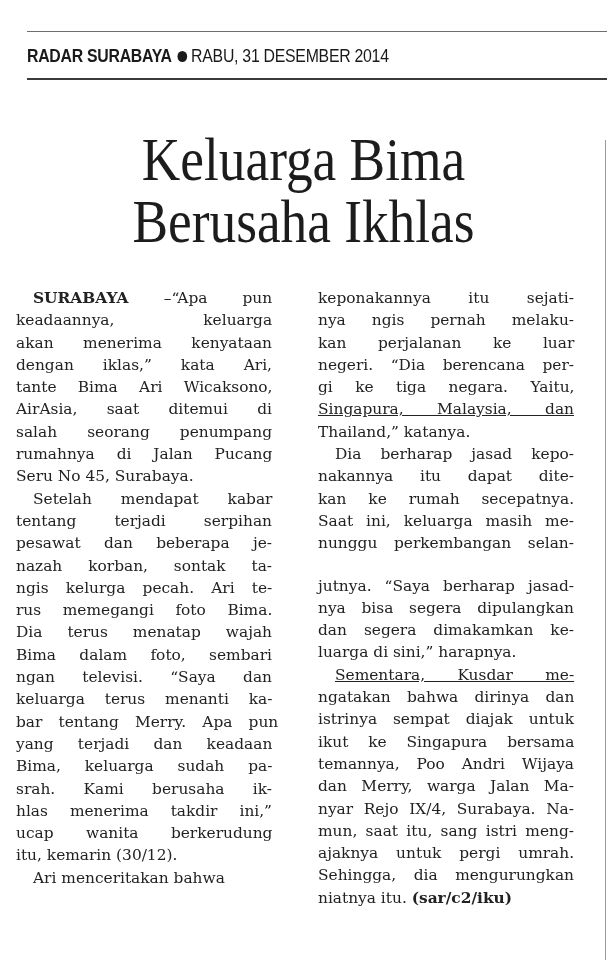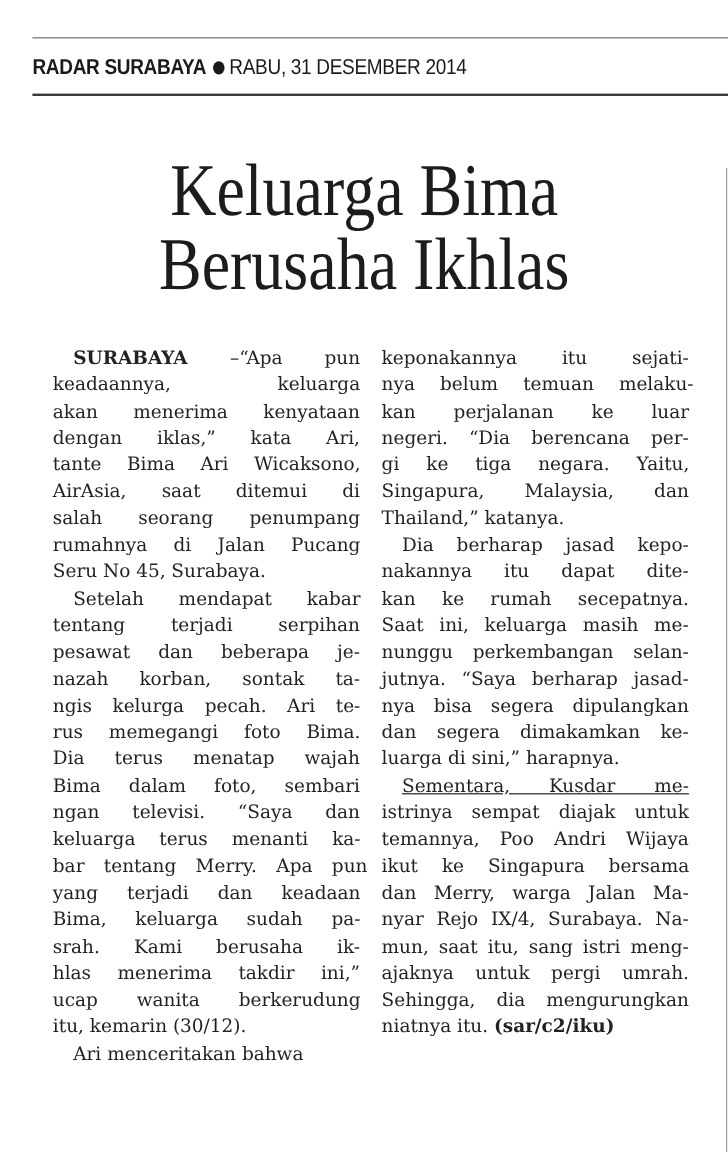--- a/index.html
+++ b/index.html
@@ -5,21 +5,21 @@
     html, body { margin: 0; padding: 0; background: #ffffff; }
     body { width: 607px; height: 960px; position: relative; overflow: hidden; color: #1a1a1a; }
     .rule-top { position: absolute; left: 27px; right: 0; top: 31px; height: 1px; background: #6e6e6e; }
     .rule-bottom { position: absolute; left: 27px; right: 0; top: 78px; height: 2px; background: #3a3a3a; }
     .header-line { position: absolute; left: 27px; top: 46px; font-family: "Liberation Sans", sans-serif; font-size: 18px; letter-spacing: -0.3px; transform: scaleX(0.88); transform-origin: left center; white-space: nowrap; color: #1a1a1a; }
     .header-line .paper { font-weight: bold; }
     .header-line .bullet { display: inline-block; width: 11px; height: 11px; border-radius: 50%; background: #1a1a1a; margin: 0 5px 0 6px; vertical-align: 0px; }
     .right-edge { position: absolute; left: 605px; top: 140px; width: 1px; bottom: 0; background: #9a9a9a; }
     .headline { position: absolute; left: 0; right: 0; top: 128px; text-align: center; font-family: "Liberation Serif", serif; font-size: 62px; line-height: 62px; transform: scaleX(0.86); transform-origin: center top; color: #1c1c1c; }
     .col { position: absolute; top: 287px; width: 256px; font-family: "DejaVu Serif", serif; font-size: 15.4px; line-height: 22.3px; text-align: justify; color: #222; }
-    .col.left { left: 44px; }
+    .col.left { left: 16px; }
     .col.right { left: 318px; }
     .col .line { display: block; text-align: justify; text-align-last: justify; white-space: nowrap; transform-origin: left; }
     .col .line.last { text-align-last: left; }
     .dateline { font-weight: bold; }
     .credit { font-weight: bold; }
   </style>
 </head>
 <body>
 
 <div class="rule-top"></div>
@@ -58,38 +58,39 @@
     <span class="line" style="display: block; word-spacing: 19.3333px;">yang terjadi dan keadaan</span>
     <span class="line" style="display: block; word-spacing: 19px;">Bima, keluarga sudah pa-</span>
     <span class="line" style="display: block; word-spacing: 23.3333px;">srah. Kami berusaha ik-</span>
     <span class="line" style="display: block; word-spacing: 17px;">hlas menerima takdir ini,”</span>
     <span class="line" style="display: block; word-spacing: 27.5px;">ucap wanita berkerudung</span>
     <span class="line last" style="display: block;">itu, kemarin (30/12).</span>
     <span class="line last" style="padding-left: 17px; display: block;">Ari menceritakan bahwa</span>
   </div>
 <div class="col right" id="col-right">
     <span class="line" style="display: block; word-spacing: 32.5px;">keponakannya itu sejati-</span>
-    <span class="line" style="display: block; word-spacing: 16px;">nya belum temuan melaku-</span>
+    <span class="line" style="display: block; word-spacing: 16px;">nya ngis pernah melaku-</span>
     <span class="line" style="display: block; word-spacing: 26.6667px;">kan perjalanan ke luar</span>
     <span class="line" style="display: block; word-spacing: 12.6667px;">negeri. “Dia berencana per-</span>
     <span class="line" style="display: block; word-spacing: 17.5px;">gi ke tiga negara. Yaitu,</span>
-    <span class="line" style="display: block; word-spacing: 28.5px;">Singapura, Malaysia, dan</span>
+    <span class="line" style="display: block; word-spacing: 28.5px; text-decoration: underline;">Singapura, Malaysia, dan</span>
     <span class="line last" style="display: block;">Thailand,” katanya.</span>
     <span class="line" style="padding-left: 17px; display: block; word-spacing: 14px;">Dia berharap jasad kepo-</span>
     <span class="line" style="display: block; word-spacing: 21.6667px;">nakannya itu dapat dite-</span>
     <span class="line" style="display: block; word-spacing: 17px;">kan ke rumah secepatnya.</span>
     <span class="line" style="display: block; word-spacing: 8px;">Saat ini, keluarga masih me-</span>
     <span class="line" style="display: block; word-spacing: 11.5px;">nunggu perkembangan selan-</span>
-    <span class="line" style="display: block; word-spacing: 8px;">jutnya. “Saya berharap jasad-</span>
+    <span class="line" style="display: block; word-spacing: 8px; margin-top: 20px;">jutnya. “Saya berharap jasad-</span>
     <span class="line" style="display: block; word-spacing: 10.6667px;">nya bisa segera dipulangkan</span>
     <span class="line" style="display: block; word-spacing: 12px;">dan segera dimakamkan ke-</span>
     <span class="line last" style="display: block;">luarga di sini,” harapnya.</span>
     <span class="line" style="padding-left: 17px; display: block; word-spacing: 27.5px; text-decoration: underline;">Sementara, Kusdar me-</span>
+    <span class="line" style="display: block; word-spacing: 11.3333px;">ngatakan bahwa dirinya dan</span>
     <span class="line" style="display: block; word-spacing: 11px;">istrinya sempat diajak untuk</span>
+    <span class="line" style="display: block; word-spacing: 15px;">ikut ke Singapura bersama</span>
     <span class="line" style="display: block; word-spacing: 12px;">temannya, Poo Andri Wijaya</span>
-    <span class="line" style="display: block; word-spacing: 15px;">ikut ke Singapura bersama</span>
     <span class="line" style="display: block; word-spacing: 9.5px;">dan Merry, warga Jalan Ma-</span>
     <span class="line" style="display: block; word-spacing: 5.75px;">nyar Rejo IX/4, Surabaya. Na-</span>
     <span class="line" style="display: block; word-spacing: 3.4px;">mun, saat itu, sang istri meng-</span>
     <span class="line" style="display: block; word-spacing: 13px;">ajaknya untuk pergi umrah.</span>
     <span class="line" style="display: block; word-spacing: 12.5px;">Sehingga, dia mengurungkan</span>
     <span class="line last" style="display: block;">niatnya itu. <span class="credit">(sar/c2/iku)</span></span>
   </div>
 
 </body></html>

